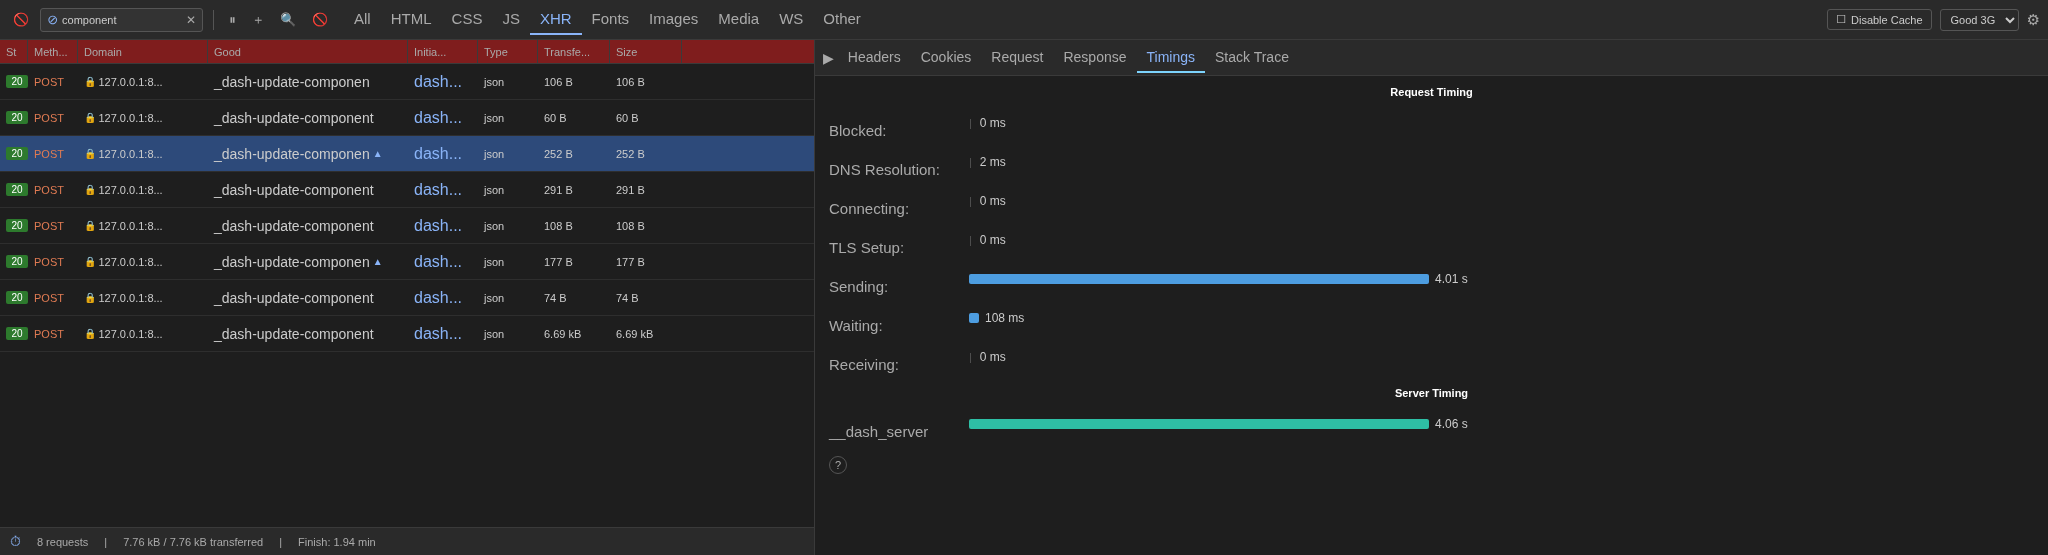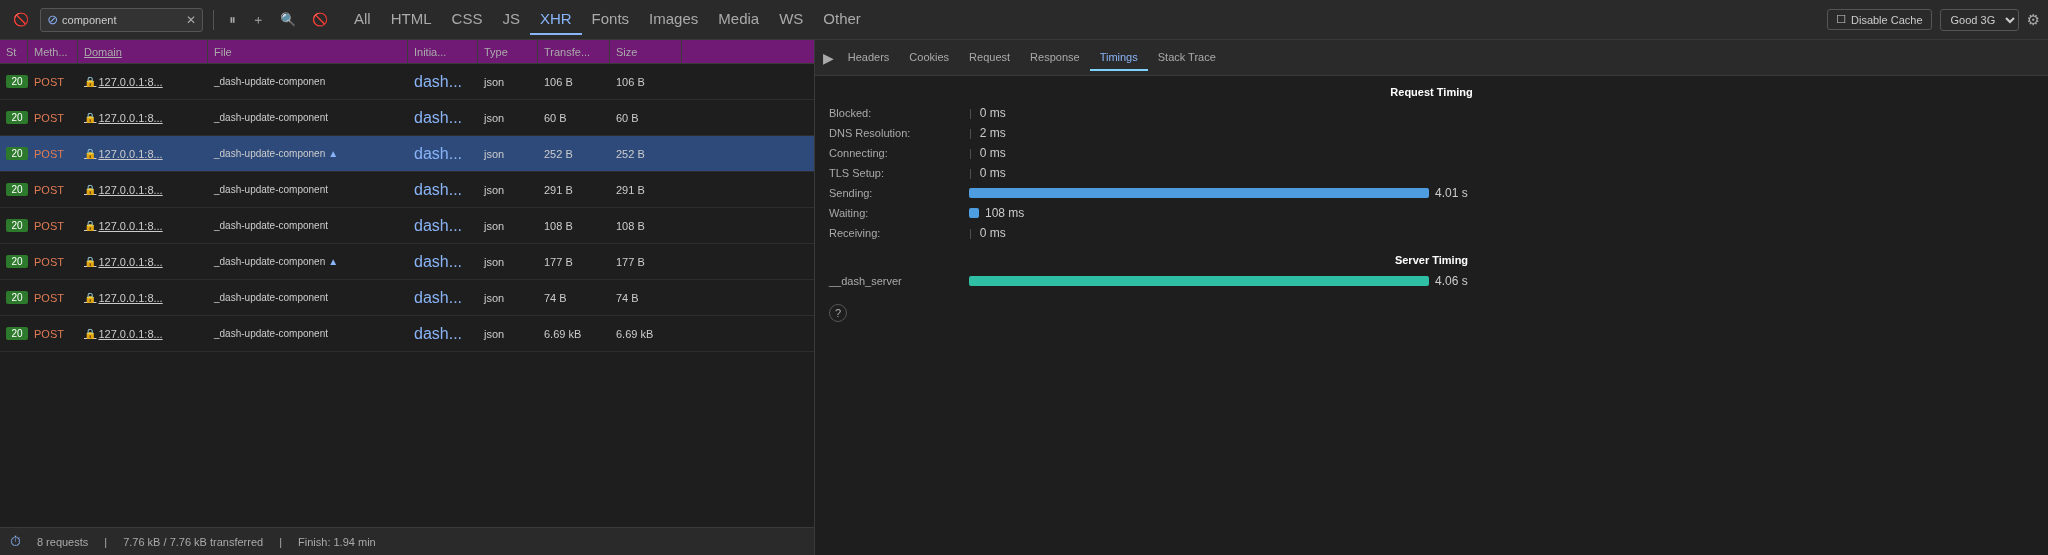--- a/index.html
+++ b/index.html
@@ -132,40 +132,40 @@
       display: flex;
       flex-direction: column;
       border-right: 1px solid #3a3a3a;
       overflow: hidden;
     }
 
     
     .col-headers {
       display: flex;
       align-items: center;
-      background: #701a75;
+      background: #7f1d1d;
       border-bottom: 1px solid #3a3a3a;
       height: 24px;
       flex-shrink: 0;
     }
     .col-header {
       color: #aaa;
       font-size: 11px;
       padding: 0 6px;
       white-space: nowrap;
       overflow: hidden;
       text-overflow: ellipsis;
       border-right: 1px solid #3a3a3a;
       height: 100%;
       display: flex;
       align-items: center;
     }
     .col-st   { width: 28px; flex-shrink: 0; }
     .col-meth { width: 50px; flex-shrink: 0; }
-    .col-dom  { width: 130px; flex-shrink: 0; text-decoration: underline; }
+    .col-dom  { width: 130px; flex-shrink: 0; }
     .col-file { width: 200px; flex-shrink: 0; }
     .col-init { width: 70px; flex-shrink: 0; }
     .col-type { width: 60px; flex-shrink: 0; }
     .col-transf { width: 72px; flex-shrink: 0; }
     .col-size { width: 72px; flex-shrink: 0; }
 
     
     .network-rows {
       overflow-y: auto;
       flex: 1;
@@ -192,21 +192,21 @@
       color: #fff;
       font-size: 10px;
       padding: 1px 4px;
       border-radius: 2px;
       min-width: 22px;
       text-align: center;
     }
     .method-text { color: #e07b53; font-size: 11px; }
     .domain-text { color: #ccc; font-size: 11px; text-align: center; }
     .file-link { color: #8ab4f8; font-size: 16px; text-decoration: none; }
-    .file-text { color: #ccc; font-size: 10px; }
+    .file-text { color: #ccc; font-size: 14px; }
     .lock-icon { color: #aaa; font-size: 10px; margin-right: 2px; }
     .push-icon { color: #8ab4f8; font-size: 10px; margin-left: 3px; }
 
     
     .status-bar {
       display: flex;
       align-items: center;
       background: #2a2a2a;
       border-top: 1px solid #3a3a3a;
       height: 28px;
@@ -235,21 +235,21 @@
       height: 36px;
       flex-shrink: 0;
       padding: 0 4px;
     }
     .detail-tab {
       background: none;
       border: none;
       color: #aaa;
       padding: 6px 10px;
       cursor: pointer;
-      font-size: 11px;
+      font-size: 14px;
       border-bottom: 2px solid transparent;
       white-space: nowrap;
       text-align: right;
     }
     .detail-tab.active {
       color: #8ab4f8;
       border-bottom: 2px solid #7dd3fc;
     }
     .play-btn {
       background: none;
@@ -287,21 +287,22 @@
     .timing-row {
       display: flex;
       align-items: center;
       margin-bottom: 6px;
       gap: 10px;
     }
     .timing-label {
       color: #aaa;
       width: 130px;
       flex-shrink: 0;
-      font-size: 11px;
+      font-size: 15px;
+      margin-top: 16px;
     }
     .timing-bar-wrap {
       flex: 1;
       display: flex;
       align-items: center;
       gap: 6px;
     }
     .timing-bar {
       height: 10px;
       border-radius: 2px;
@@ -374,21 +375,21 @@
 </div>
 
 <div class="main">
 
   <div class="network-panel">
 
     <div class="col-headers">
       <div class="col-header col-st">St</div>
       <div class="col-header col-meth">Meth...</div>
       <div class="col-header col-dom">Domain</div>
-      <div class="col-header col-file">File</div>
+      <div class="col-header col-file">Good</div>
       <div class="col-header col-init">Initia...</div>
       <div class="col-header col-type">Type</div>
       <div class="col-header col-transf">Transfe...</div>
       <div class="col-header col-size">Size</div>
     </div>
 
     <div class="network-rows">
     <div class="network-row">
     <div class="cell col-st">
             <span class="status-badge">20</span>

